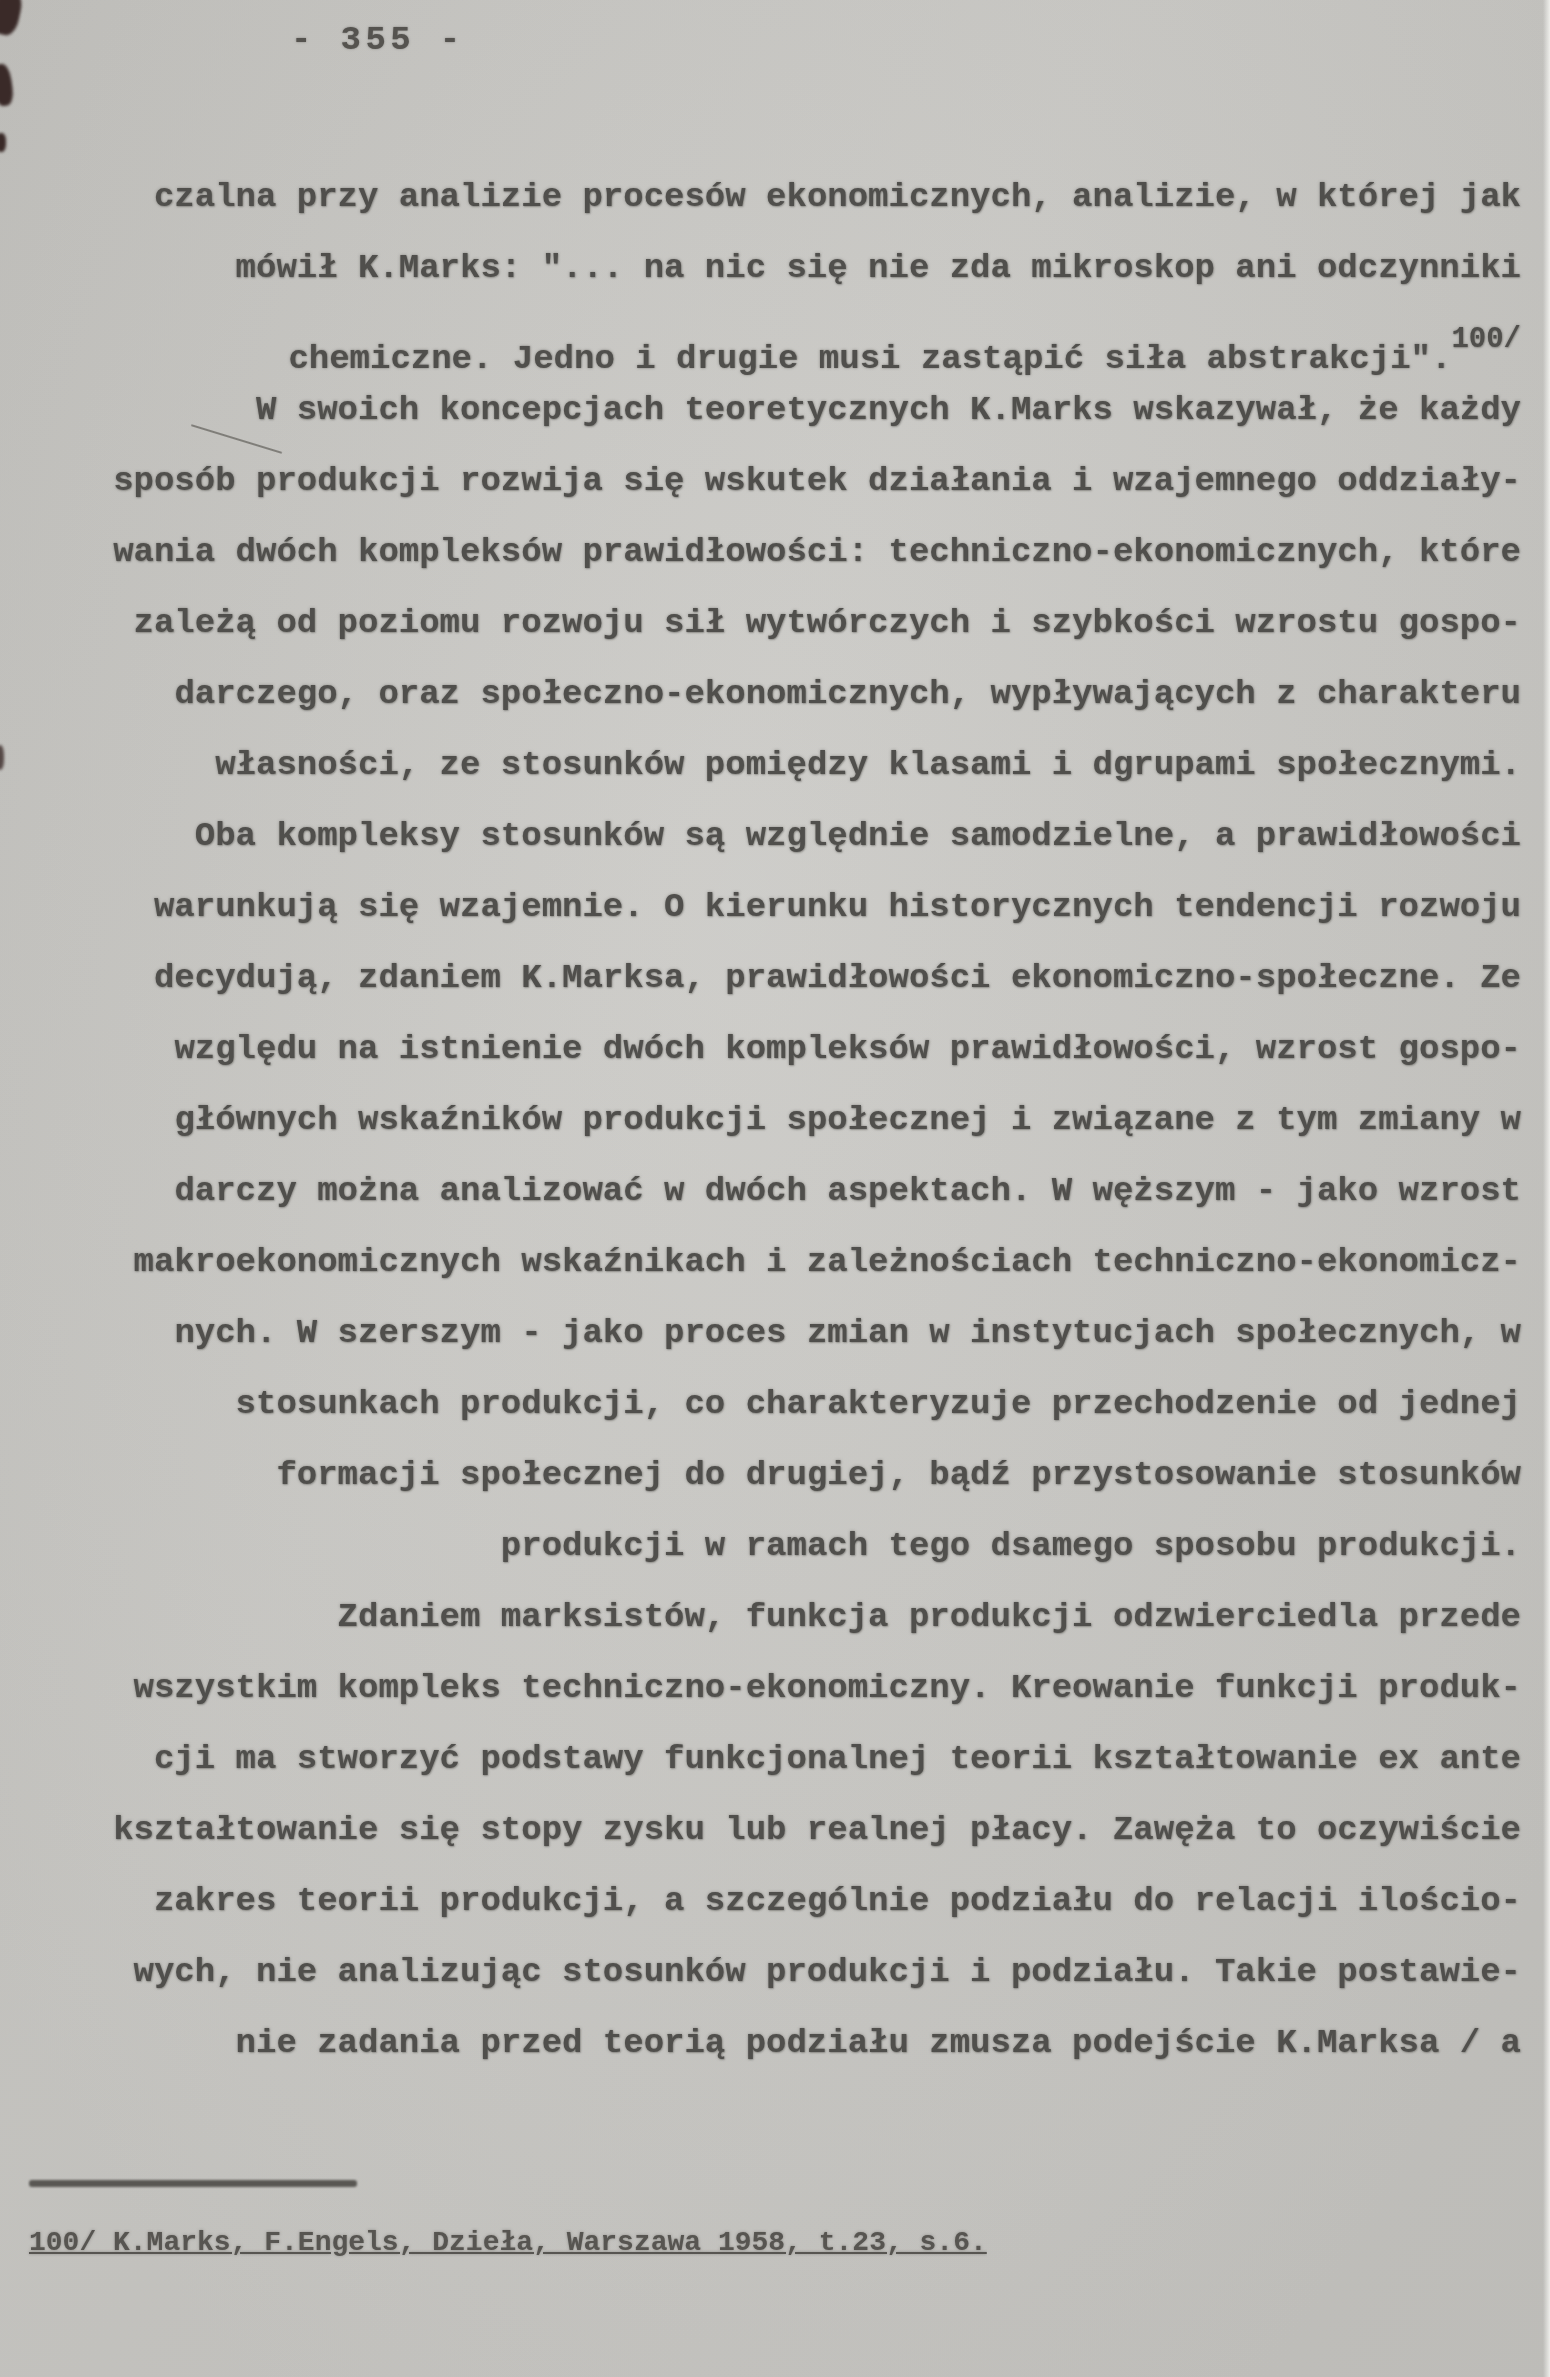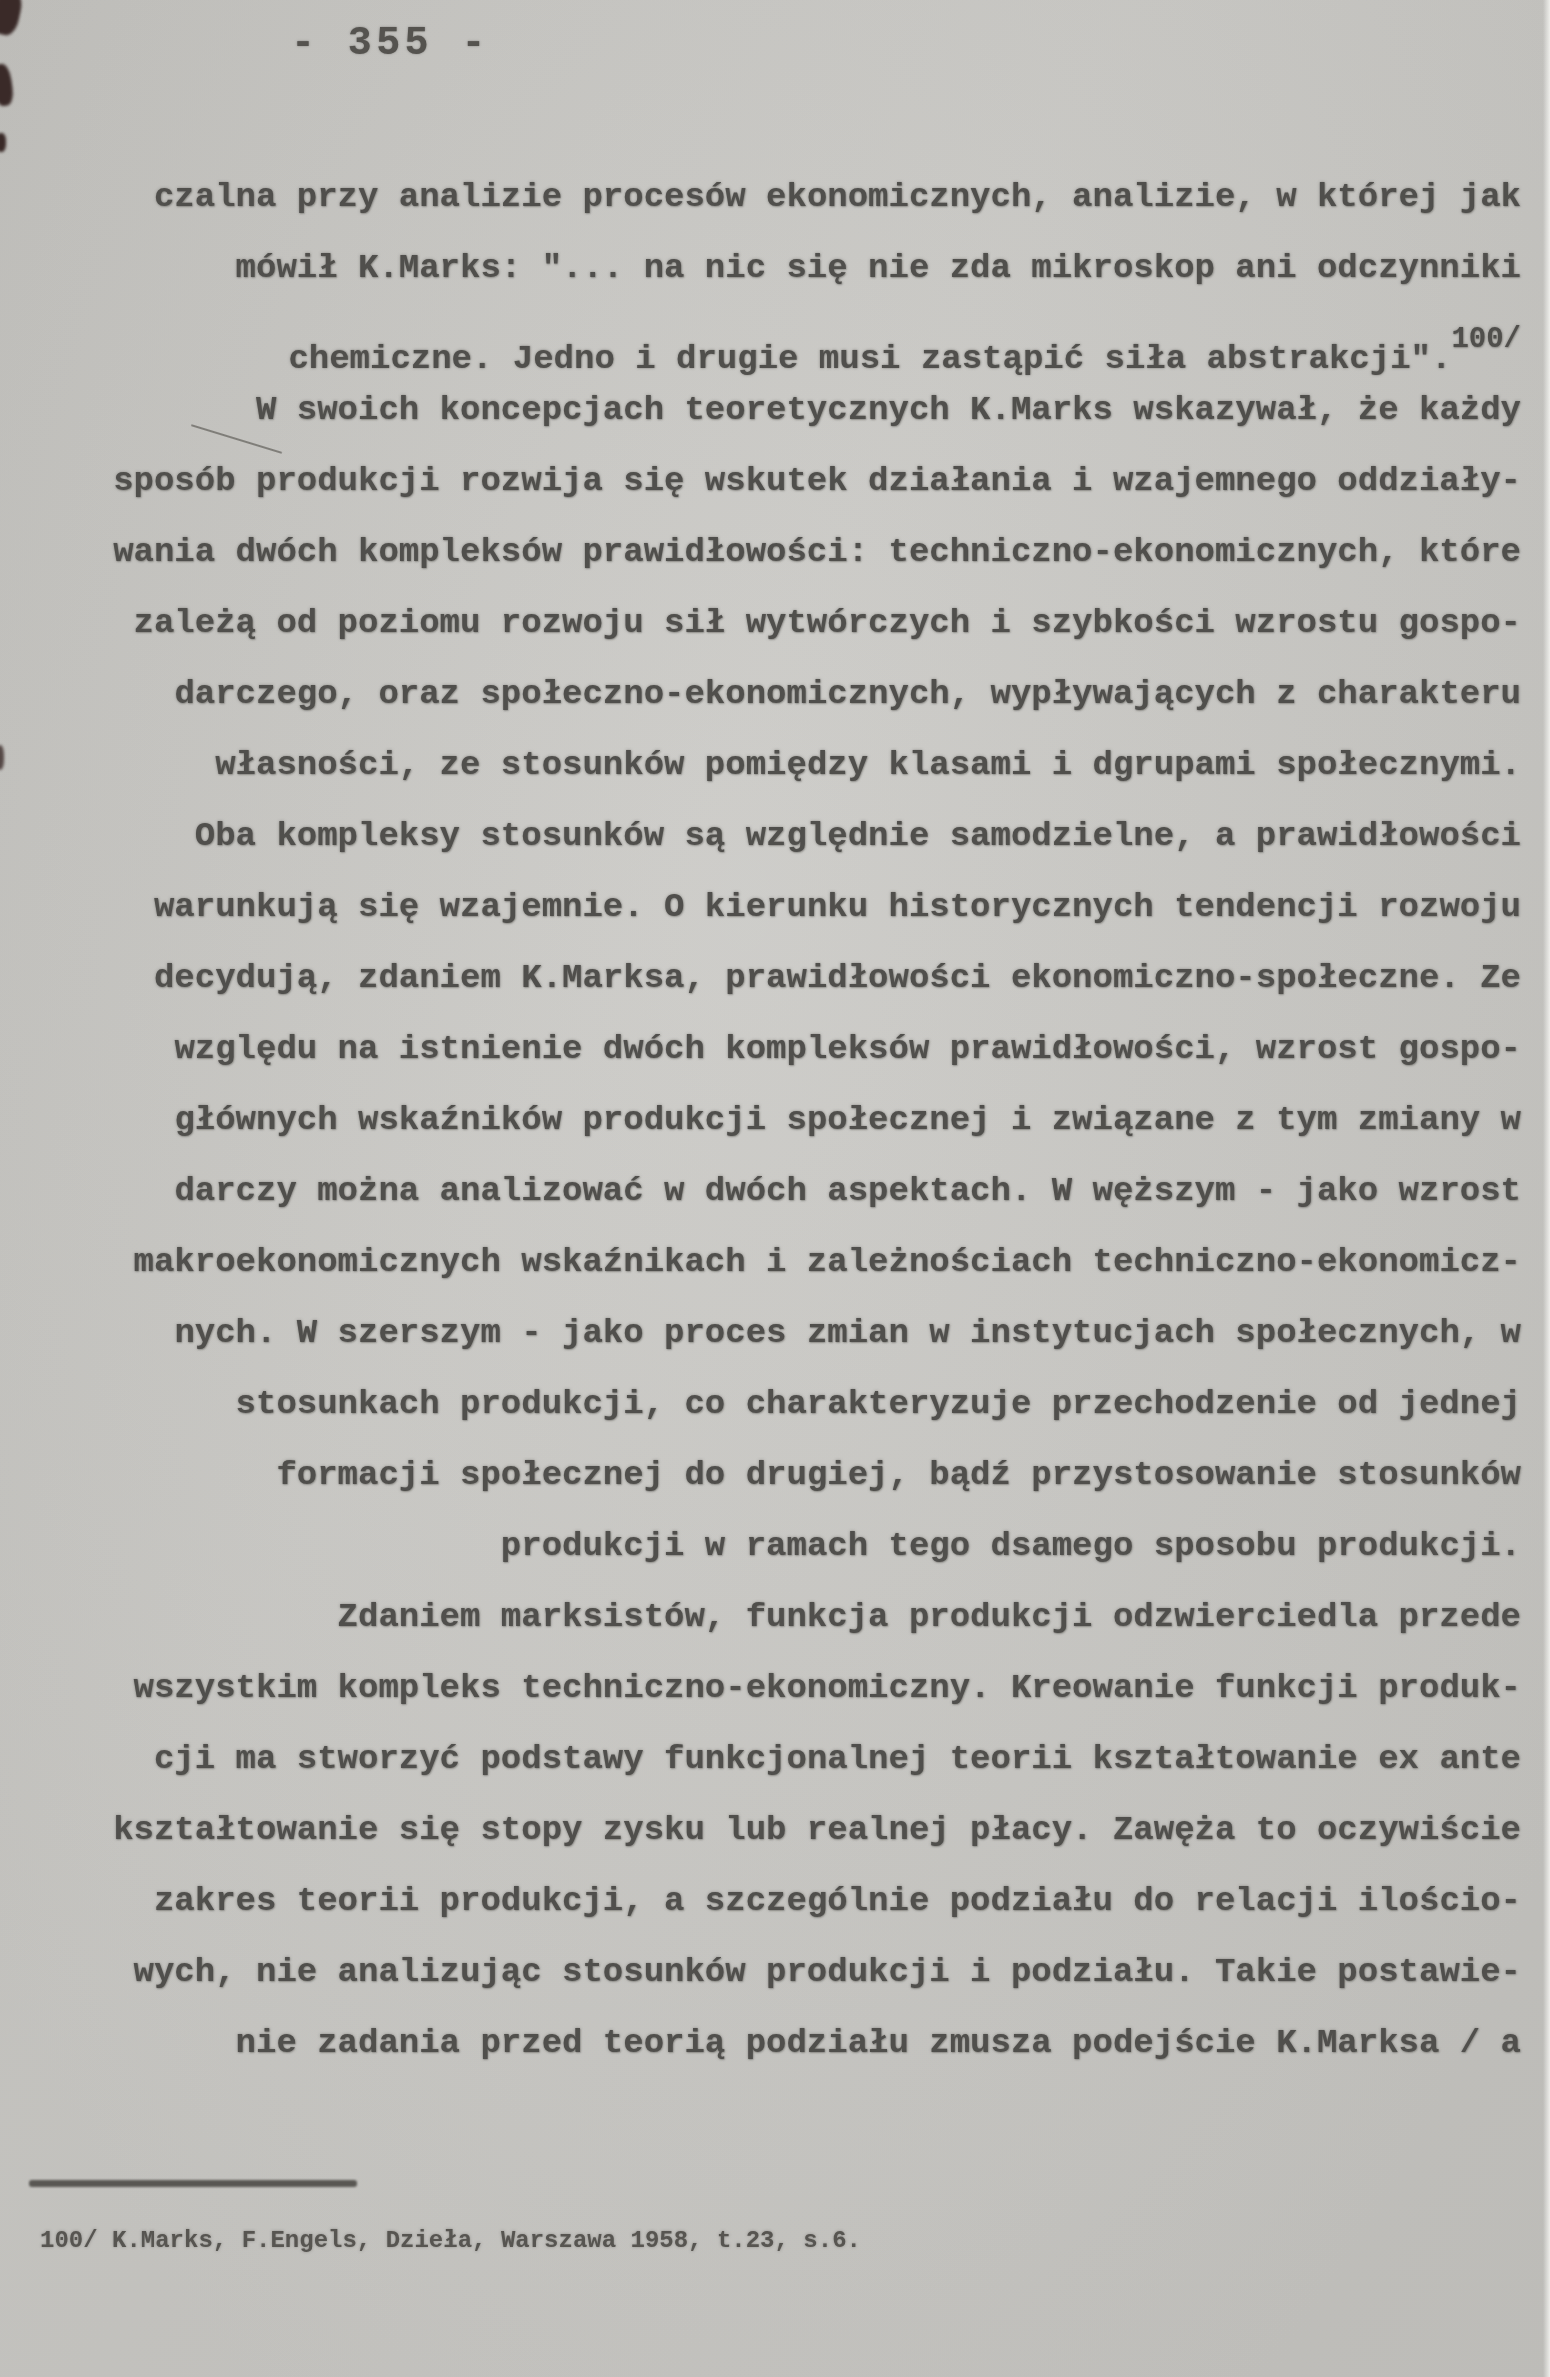--- a/index.html
+++ b/index.html
@@ -27,21 +27,21 @@
   .a1{left:-5.9px;top:-10.2px;width:26px;height:45px;transform:rotate(12deg);}
   .a2{left:-7.3px;top:64px;width:19px;height:42px;transform:rotate(-8deg);}
   .a3{left:-4.4px;top:133px;width:10.2px;height:19px;}
   .a4{left:-4.4px;top:745px;width:8.8px;height:25px;opacity:.8;}
   .scratch{
     position:absolute;left:189px;top:438px;width:95px;height:2.2px;
     background:#6f6d68;transform:rotate(17deg);filter:blur(0.7px);border-radius:1.5px;opacity:.8;
   }
   .page-number{
     position:absolute;top:20.5px;left:291px;
-    font-size:40px;font-weight:bold;letter-spacing:4.4px;
+    font-size:34px;font-weight:bold;letter-spacing:4.4px;
     color:#55534f;filter:blur(0.6px);
     text-shadow:0 0 2.2px rgba(70,68,64,0.55);
   }
   .text-lines{
     position:absolute;top:162px;left:50px;width:1471px;
   }
   .line{
     height:71px;line-height:71px;
     white-space:nowrap;
     font-size:34px;font-weight:bold;
@@ -53,25 +53,26 @@
   }
   .line.indent{padding-left:107px;}
   .line sup{
     font-size:29px;vertical-align:20.5px;letter-spacing:0;
   }
   .footnote-rule{
     position:absolute;left:29px;top:2180px;width:328px;height:7.3px;
     background:#595753;filter:blur(1.2px);border-radius:2.9px;
   }
   .footnote{
-    position:absolute;left:40px;top:2227px;
-    font-size:24px;font-weight:bold;
+    position:absolute;left:29px;top:2227px;
+    font-size:28px;font-weight:bold;
     color:#575551;filter:blur(0.7px);
     text-shadow:0 0 2.9px rgba(85,83,79,0.5);
     white-space:nowrap;
+    text-decoration:underline;
   }
 </style>
 </head>
 <body>
 
 <div class="page">
   <div class="artifact a1"></div>
   <div class="artifact a2"></div>
   <div class="artifact a3"></div>
   <div class="artifact a4"></div>

